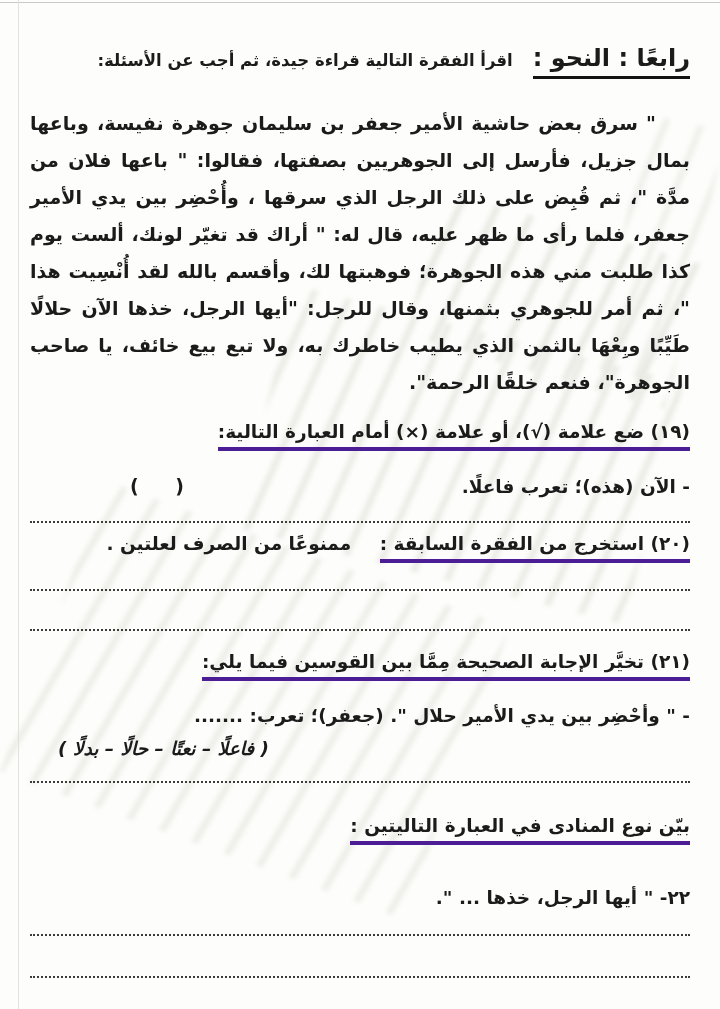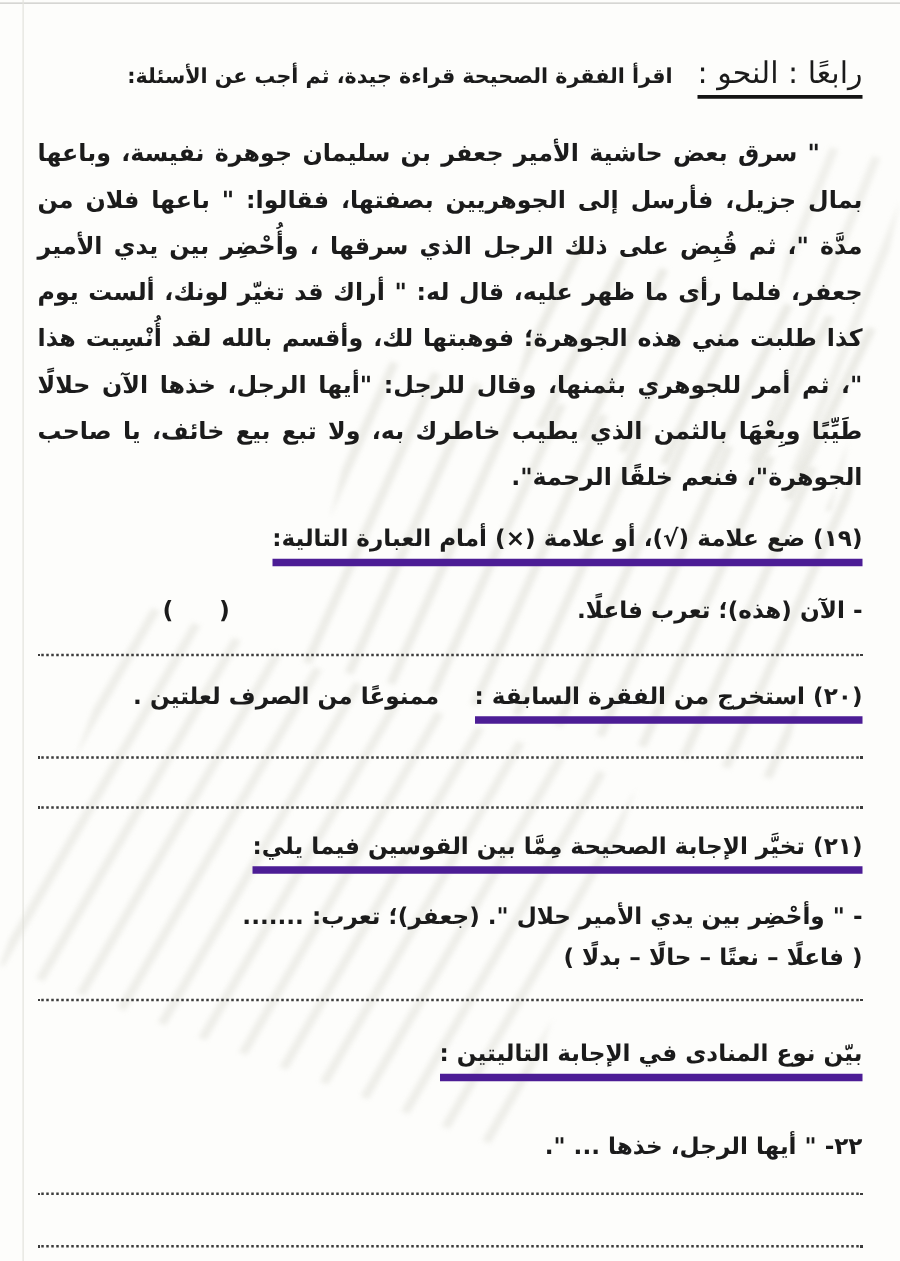--- a/index.html
+++ b/index.html
@@ -40,21 +40,21 @@
     .wm3 { top: 545px; left: 40px; width: 430px; height: 310px; transform: rotate(20deg); opacity: .45; }
     .wm4 { top: 120px; left: 620px; width: 80px; height: 260px; transform: rotate(12deg); opacity: .4; }
 
     .content { position: relative; padding: 0 30px; }
 
     .header-row {
       margin-top: 44px;
       display: flex; align-items: baseline; gap: 20px;
     }
     .section-label {
-      font-size: 24px; font-weight: 400;
+      font-size: 24px; font-weight: 700;
       display: inline-block;
       border-bottom: 3px solid #141414;
       padding-bottom: 4px;
       white-space: nowrap;
     }
     .instruction { font-size: 16.5px; font-weight: 700; }
 
     .passage {
       margin: 26px 0 0 0;
       font-size: 19px; font-weight: 700;
@@ -64,66 +64,67 @@
     }
     .u-word {
       text-decoration-thickness: 2px;
       text-underline-offset: 5px;
     }
 
     .row { margin-top: 20px; }
     .h-underline {
       display: inline-block;
       font-size: 18.5px; font-weight: 700;
-      border-bottom: 6px solid #4c1d95;
+      border-bottom: 4px solid #4c1d95;
       padding-bottom: 5px;
     }
     .q19-row {
       margin-top: 24px;
       display: flex; justify-content: space-between; align-items: baseline;
       padding-left: 100px;
       font-size: 18.5px; font-weight: 700;
     }
     .brackets { font-size: 19px; letter-spacing: 2px; }
 
     .dotted {
       border-top: 2.5px dotted #3c3c3c;
       height: 0;
     }
 
-    .q20-row { margin-top: 22px; font-size: 18.5px; font-weight: 700; }
+    .q20-row { margin-top: 10px; font-size: 18.5px; font-weight: 700; }
     .q20-rest { margin-right: 22px; }
 
     .q21-item { margin-top: 24px; font-size: 18.5px; font-weight: 700; }
     .choices {
       margin-top: 12px;
       font-size: 18.5px; font-weight: 700;
-      text-align: right;
+      text-align: left;
       padding-left: 28px;
+      font-style: italic;
     }
     .q22-item { margin-top: 42px; font-size: 18.5px; font-weight: 700; }
   </style>
 </head>
 <body>
 
 <div class="page">
 
   <div class="scan-edge-top"></div>
   <div class="scan-edge-left"></div>
 
   <div class="wm wm1"></div>
   <div class="wm wm2"></div>
   <div class="wm wm3"></div>
   <div class="wm wm4"></div>
 
   <div class="content">
 
     <div class="header-row">
       <span class="section-label">رابعًا : النحو :</span>
-      <span class="instruction">اقرأ الفقرة الصحيحة قراءة جيدة، ثم أجب عن الأسئلة:</span>
+      <span class="instruction">اقرأ الفقرة التالية قراءة جيدة، ثم أجب عن الأسئلة:</span>
     </div>
 
     <p class="passage"><span>" سرق بعض حاشية الأمير جعفر بن سليمان جوهرة نفيسة، وباعها بمال جزيل، فأرسل إلى الجوهريين بصفتها، فقالوا: " باعها فلان من مدَّة "، ثم قُبِض على ذلك الرجل الذي سرقها ، وأُحْضِر بين يدي الأمير جعفر، فلما رأى ما ظهر عليه، قال له: " أراك قد تغيّر لونك، ألست يوم كذا طلبت مني </span><span class="u-word">هذه</span><span> الجوهرة؛ فوهبتها لك، وأقسم بالله لقد أُنْسِيت هذا "، ثم أمر للجوهري بثمنها، وقال للرجل: "أيها الرجل، خذها الآن حلالًا طَيِّبًا وبِعْهَا بالثمن الذي يطيب خاطرك به، ولا تبع بيع خائف، يا صاحب الجوهرة"، فنعم خلقًا الرحمة".</span></p>
 
     <div class="row">
       <span class="h-underline">(١٩) ضع علامة (√)، أو علامة (×) أمام العبارة التالية:</span>
     </div>
 
     <div class="q19-row">
       <span>- الآن (هذه)؛ تعرب فاعلًا.</span>
@@ -144,21 +145,21 @@
       <span class="h-underline">(٢١) تخيَّر الإجابة الصحيحة مِمَّا بين القوسين فيما يلي:</span>
     </div>
 
     <div class="q21-item"><span>- " وأحْضِر بين يدي الأمير </span><span class="u-word">حلال</span><span> ". (جعفر)؛ تعرب: .......</span></div>
 
     <div class="choices">( فاعلًا – نعتًا – حالًا – بدلًا )</div>
 
     <div class="dotted" style="margin-top: 22px;"></div>
 
     <div class="row" style="margin-top: 32px;">
-      <span class="h-underline">بيّن نوع المنادى في الإجابة التاليتين :</span>
+      <span class="h-underline">بيّن نوع المنادى في العبارة التاليتين :</span>
     </div>
 
     <div class="q22-item">٢٢- " أيها الرجل، خذها ... ".</div>
 
     <div class="dotted" style="margin-top: 26px;"></div>
     <div class="dotted" style="margin-top: 40px;"></div>
 
   </div>
 </div>
 

